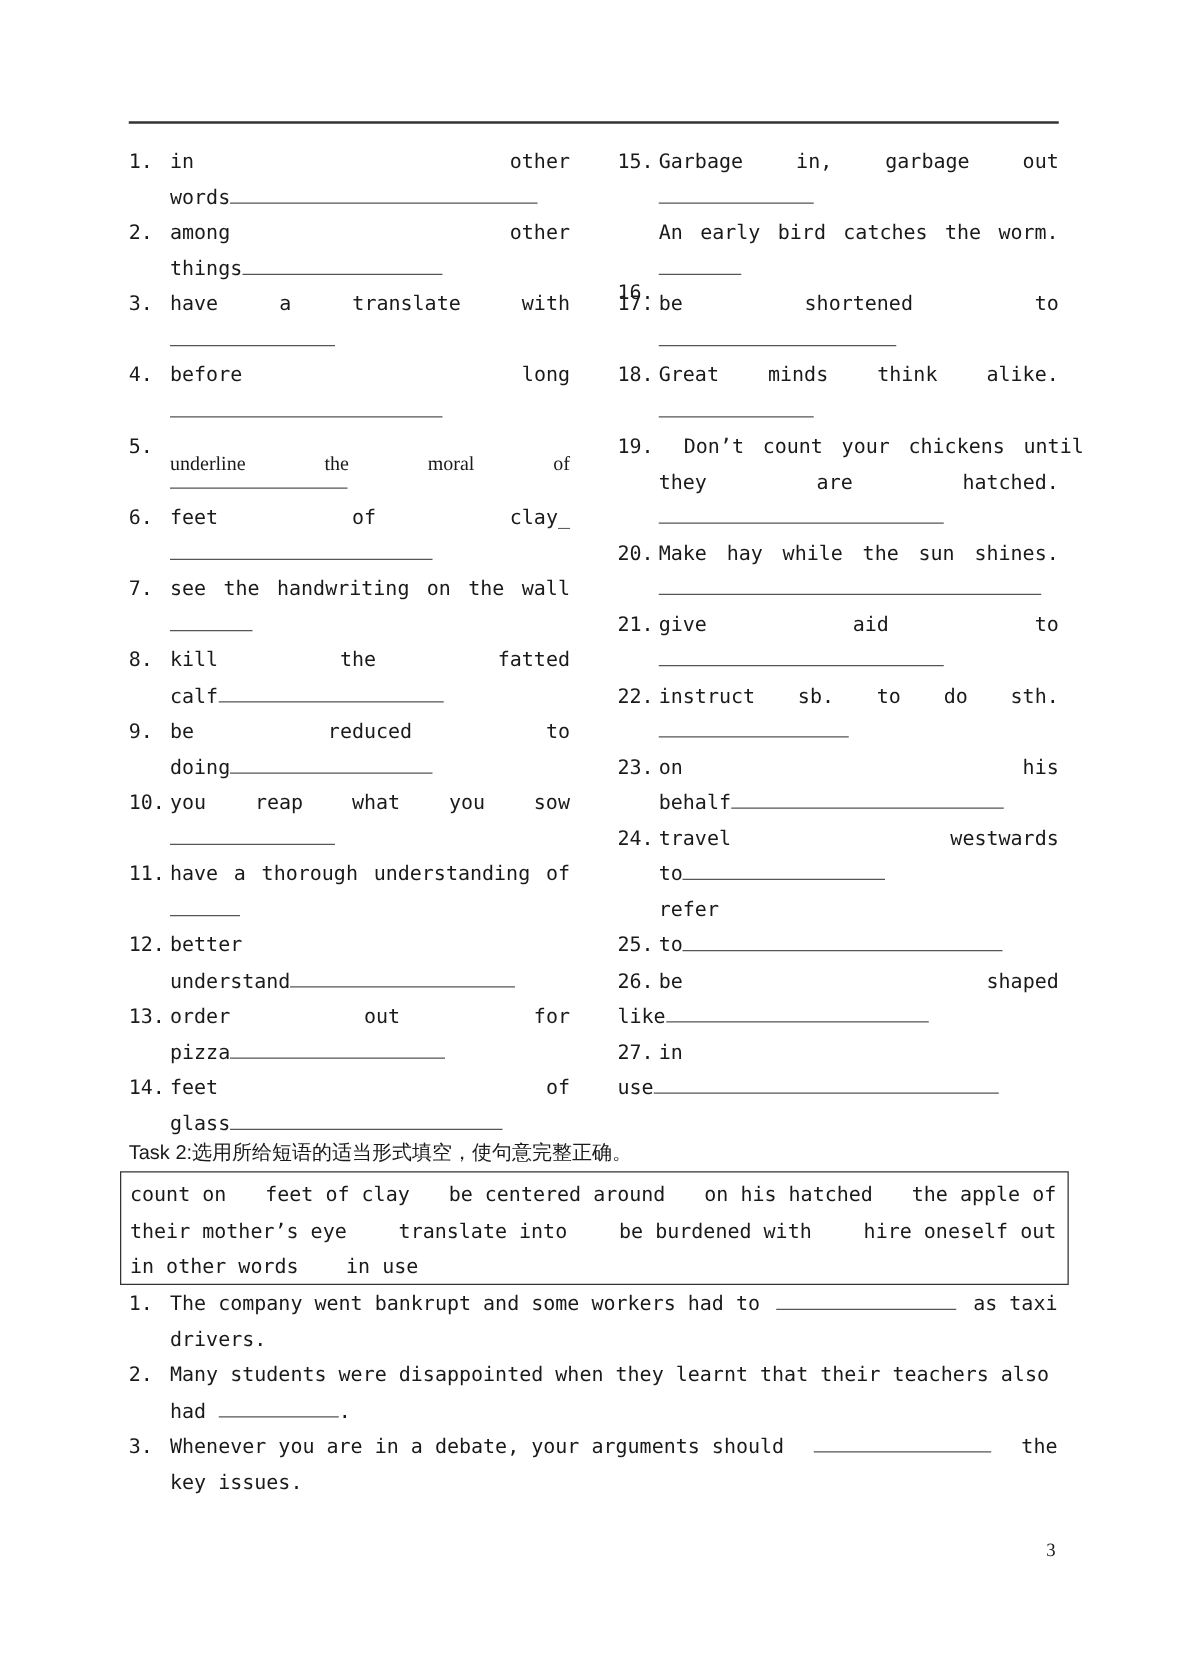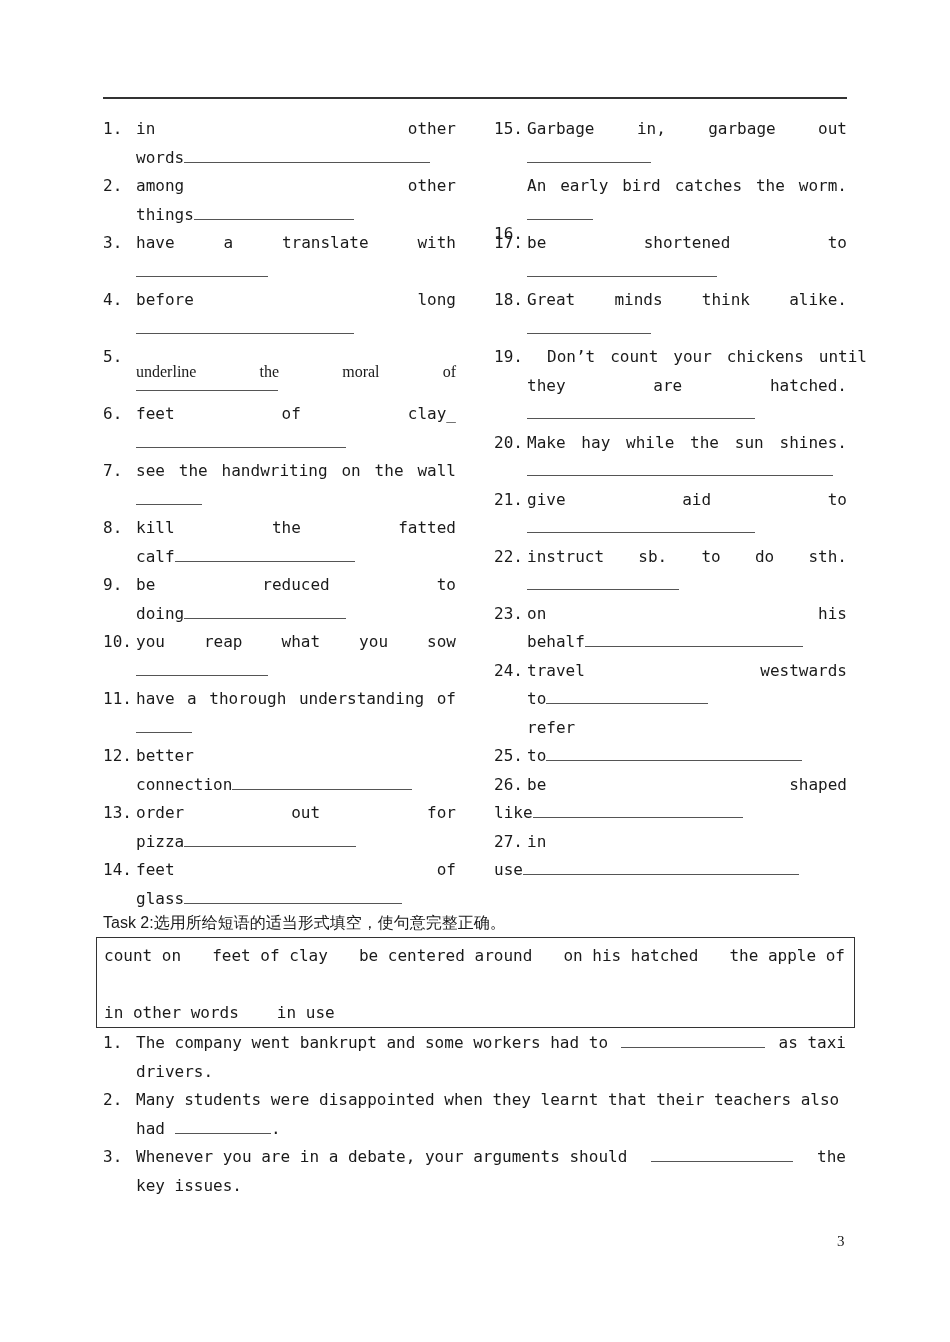--- a/index.html
+++ b/index.html
@@ -100,21 +100,21 @@
     <div class="line just" style="left: 136px; top: 689px; width: 320px;">
       <span>have</span>
       <span>a</span>
       <span>thorough</span>
       <span>understanding</span>
       <span>of</span>
     </div>
     <div class="line" style="left: 136px; top: 717.5px;"><span class="blank" style="width: 56px;"></span></div>
     <div class="num" style="left: 103px; top: 746px;">12.</div>
     <div class="line" style="left: 136px; top: 746px; width: 320px;"><span>better</span></div>
-    <div class="line" style="left: 136px; top: 774.5px;"><span>connection</span><span class="blank" style="width: 180px;"></span></div>
+    <div class="line" style="left: 136px; top: 774.5px;"><span>understand</span><span class="blank" style="width: 180px;"></span></div>
     <div class="num" style="left: 103px; top: 803px;">13.</div>
     <div class="line just" style="left: 136px; top: 803px; width: 320px;">
       <span>order</span>
       <span>out</span>
       <span>for</span>
     </div>
     <div class="line" style="left: 136px; top: 831.5px;"><span>pizza</span><span class="blank" style="width: 172px;"></span></div>
     <div class="num" style="left: 103px; top: 860px;">14.</div>
     <div class="line just" style="left: 136px; top: 860px; width: 320px;">
       <span>feet</span>
@@ -222,20 +222,26 @@
 
 <div class="task-title">Task 2:选用所给短语的适当形式填空，使句意完整正确。</div>
 <div class="box" id="phrasebox">
     <div class="line just" style="left: 7px; top: 8px; width: 741px;">
       <span>count on</span>
       <span>feet of clay</span>
       <span>be centered around</span>
       <span>on his hatched</span>
       <span>the apple of</span>
     </div>
+    <div class="line just" style="left: 7px; top: 36.5px; width: 741px;">
+      <span>their mother’s eye</span>
+      <span>translate into</span>
+      <span>be burdened with</span>
+      <span>hire oneself out</span>
+    </div>
     <div class="line" style="left: 7px; top: 65px; width: 741px;"><span>in other words</span><span style="margin-left: 38px;">in use</span></div>
   </div>
 <div id="task2">
     <div class="num" style="left: 103px; top: 1033px;">1.</div>
     <div class="line just" style="left: 136px; top: 1033px; width: 710px;">
       <span>The company went bankrupt and some workers had to</span>
       <span class="blank" style="width: 144px;"></span>
       <span>as taxi</span>
     </div>
     <div class="line" style="left: 136px; top: 1061.5px;"><span>drivers.</span></div>

